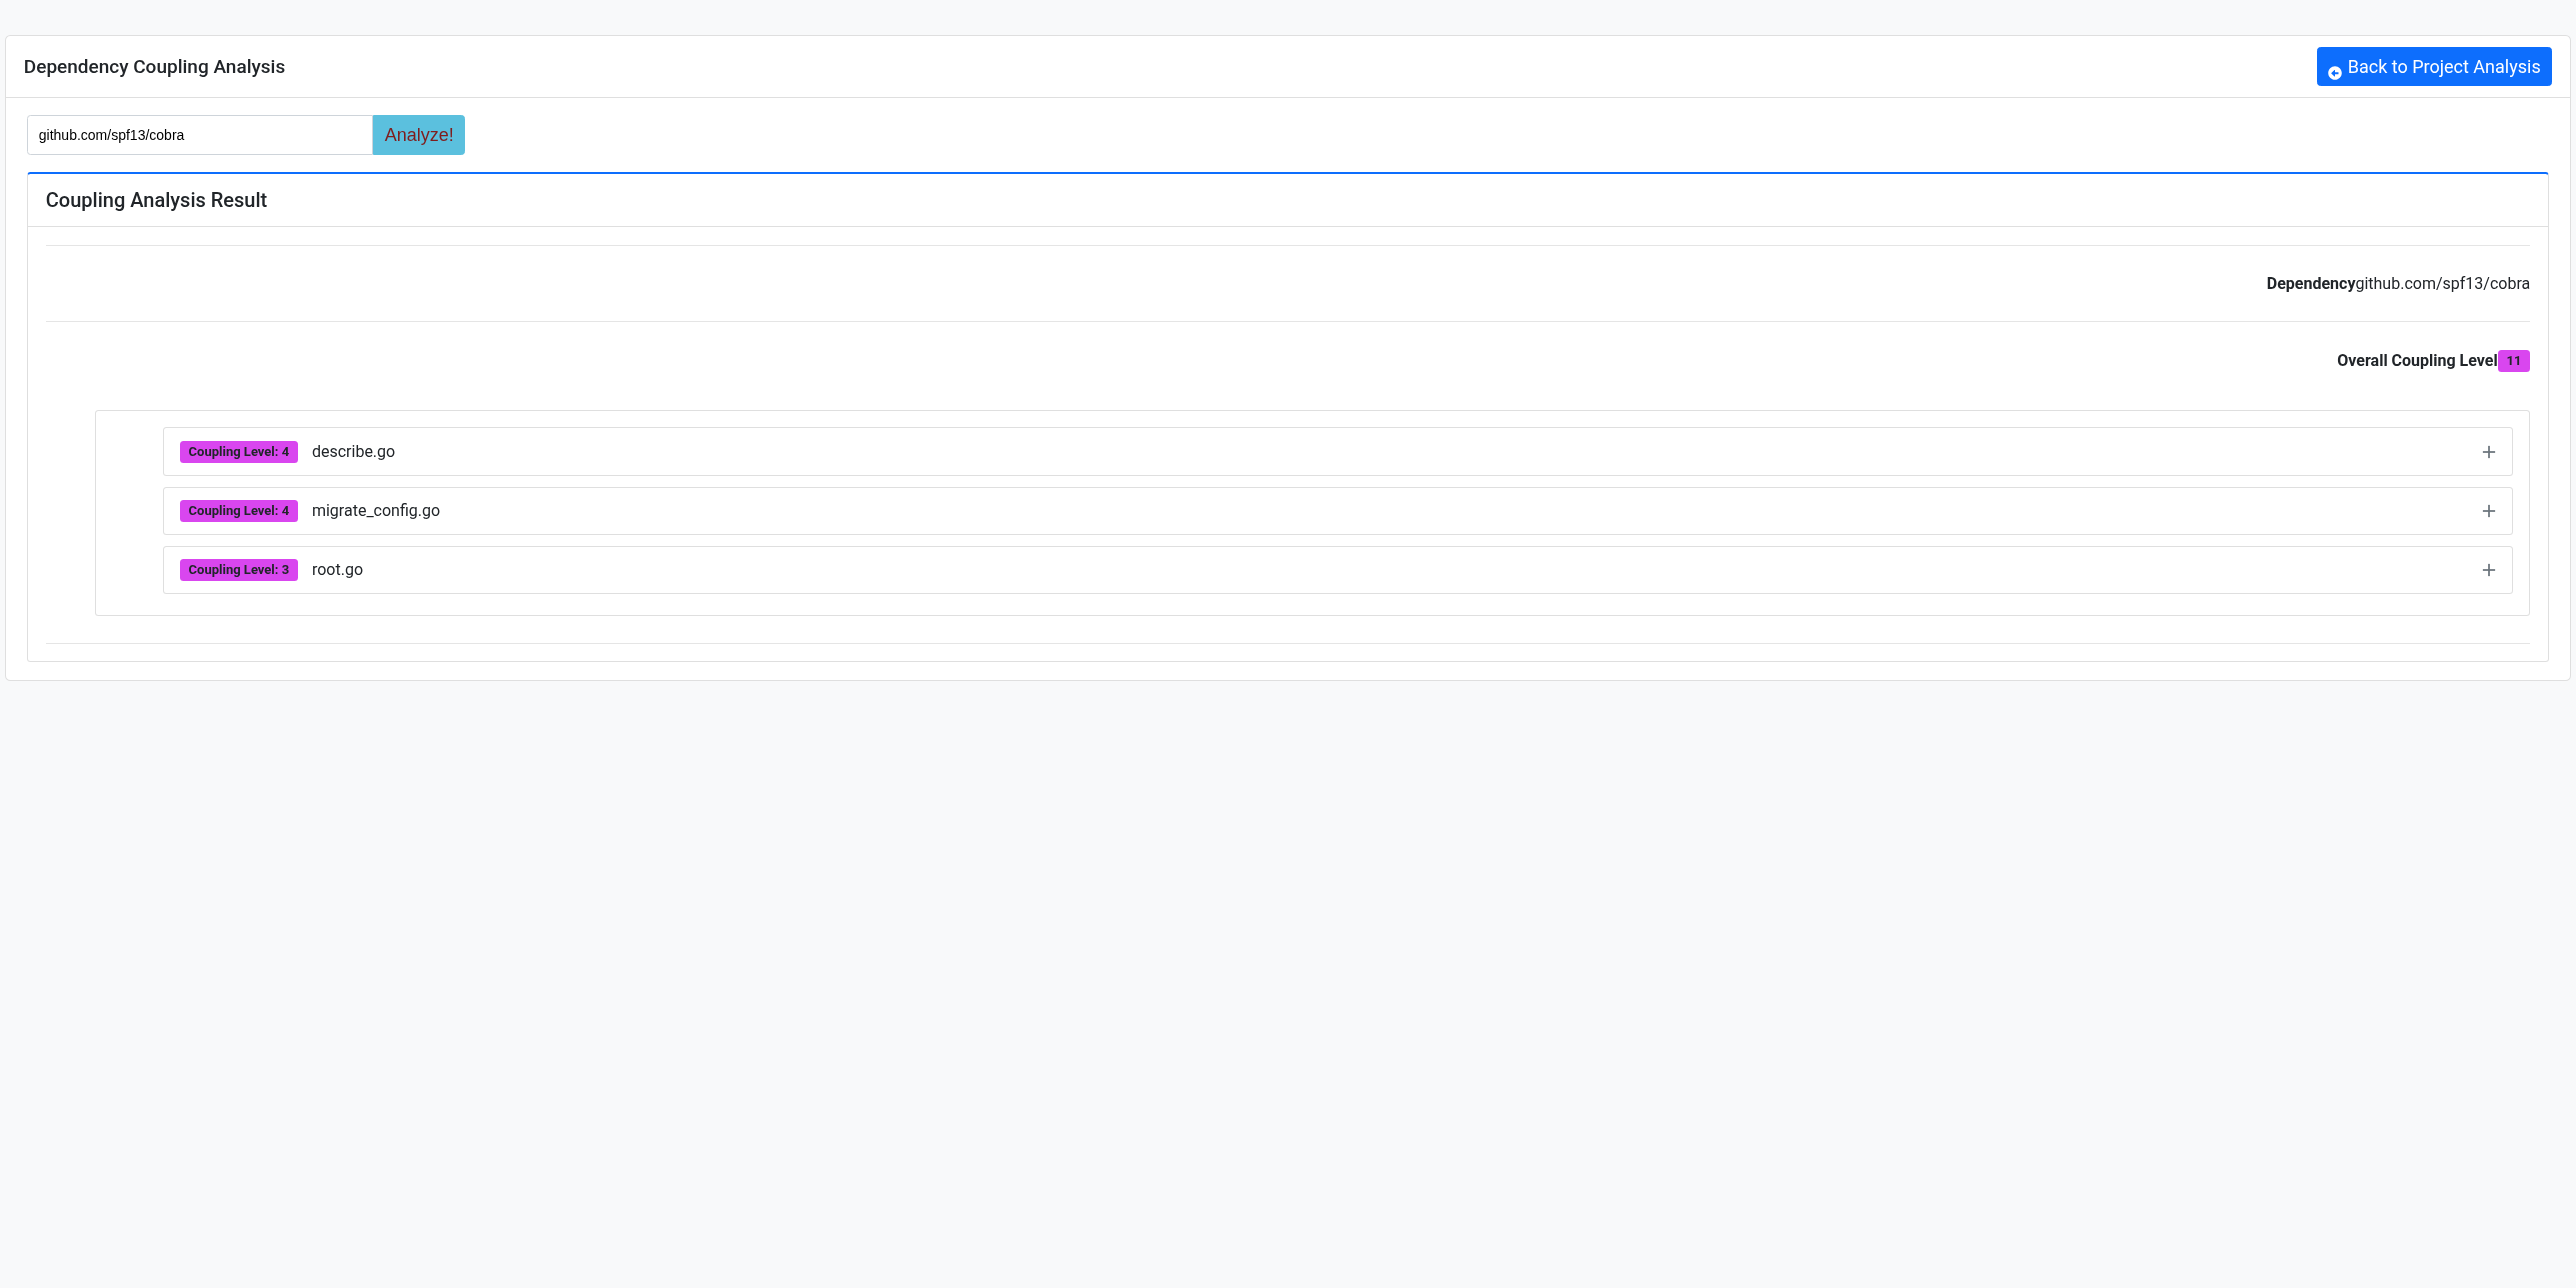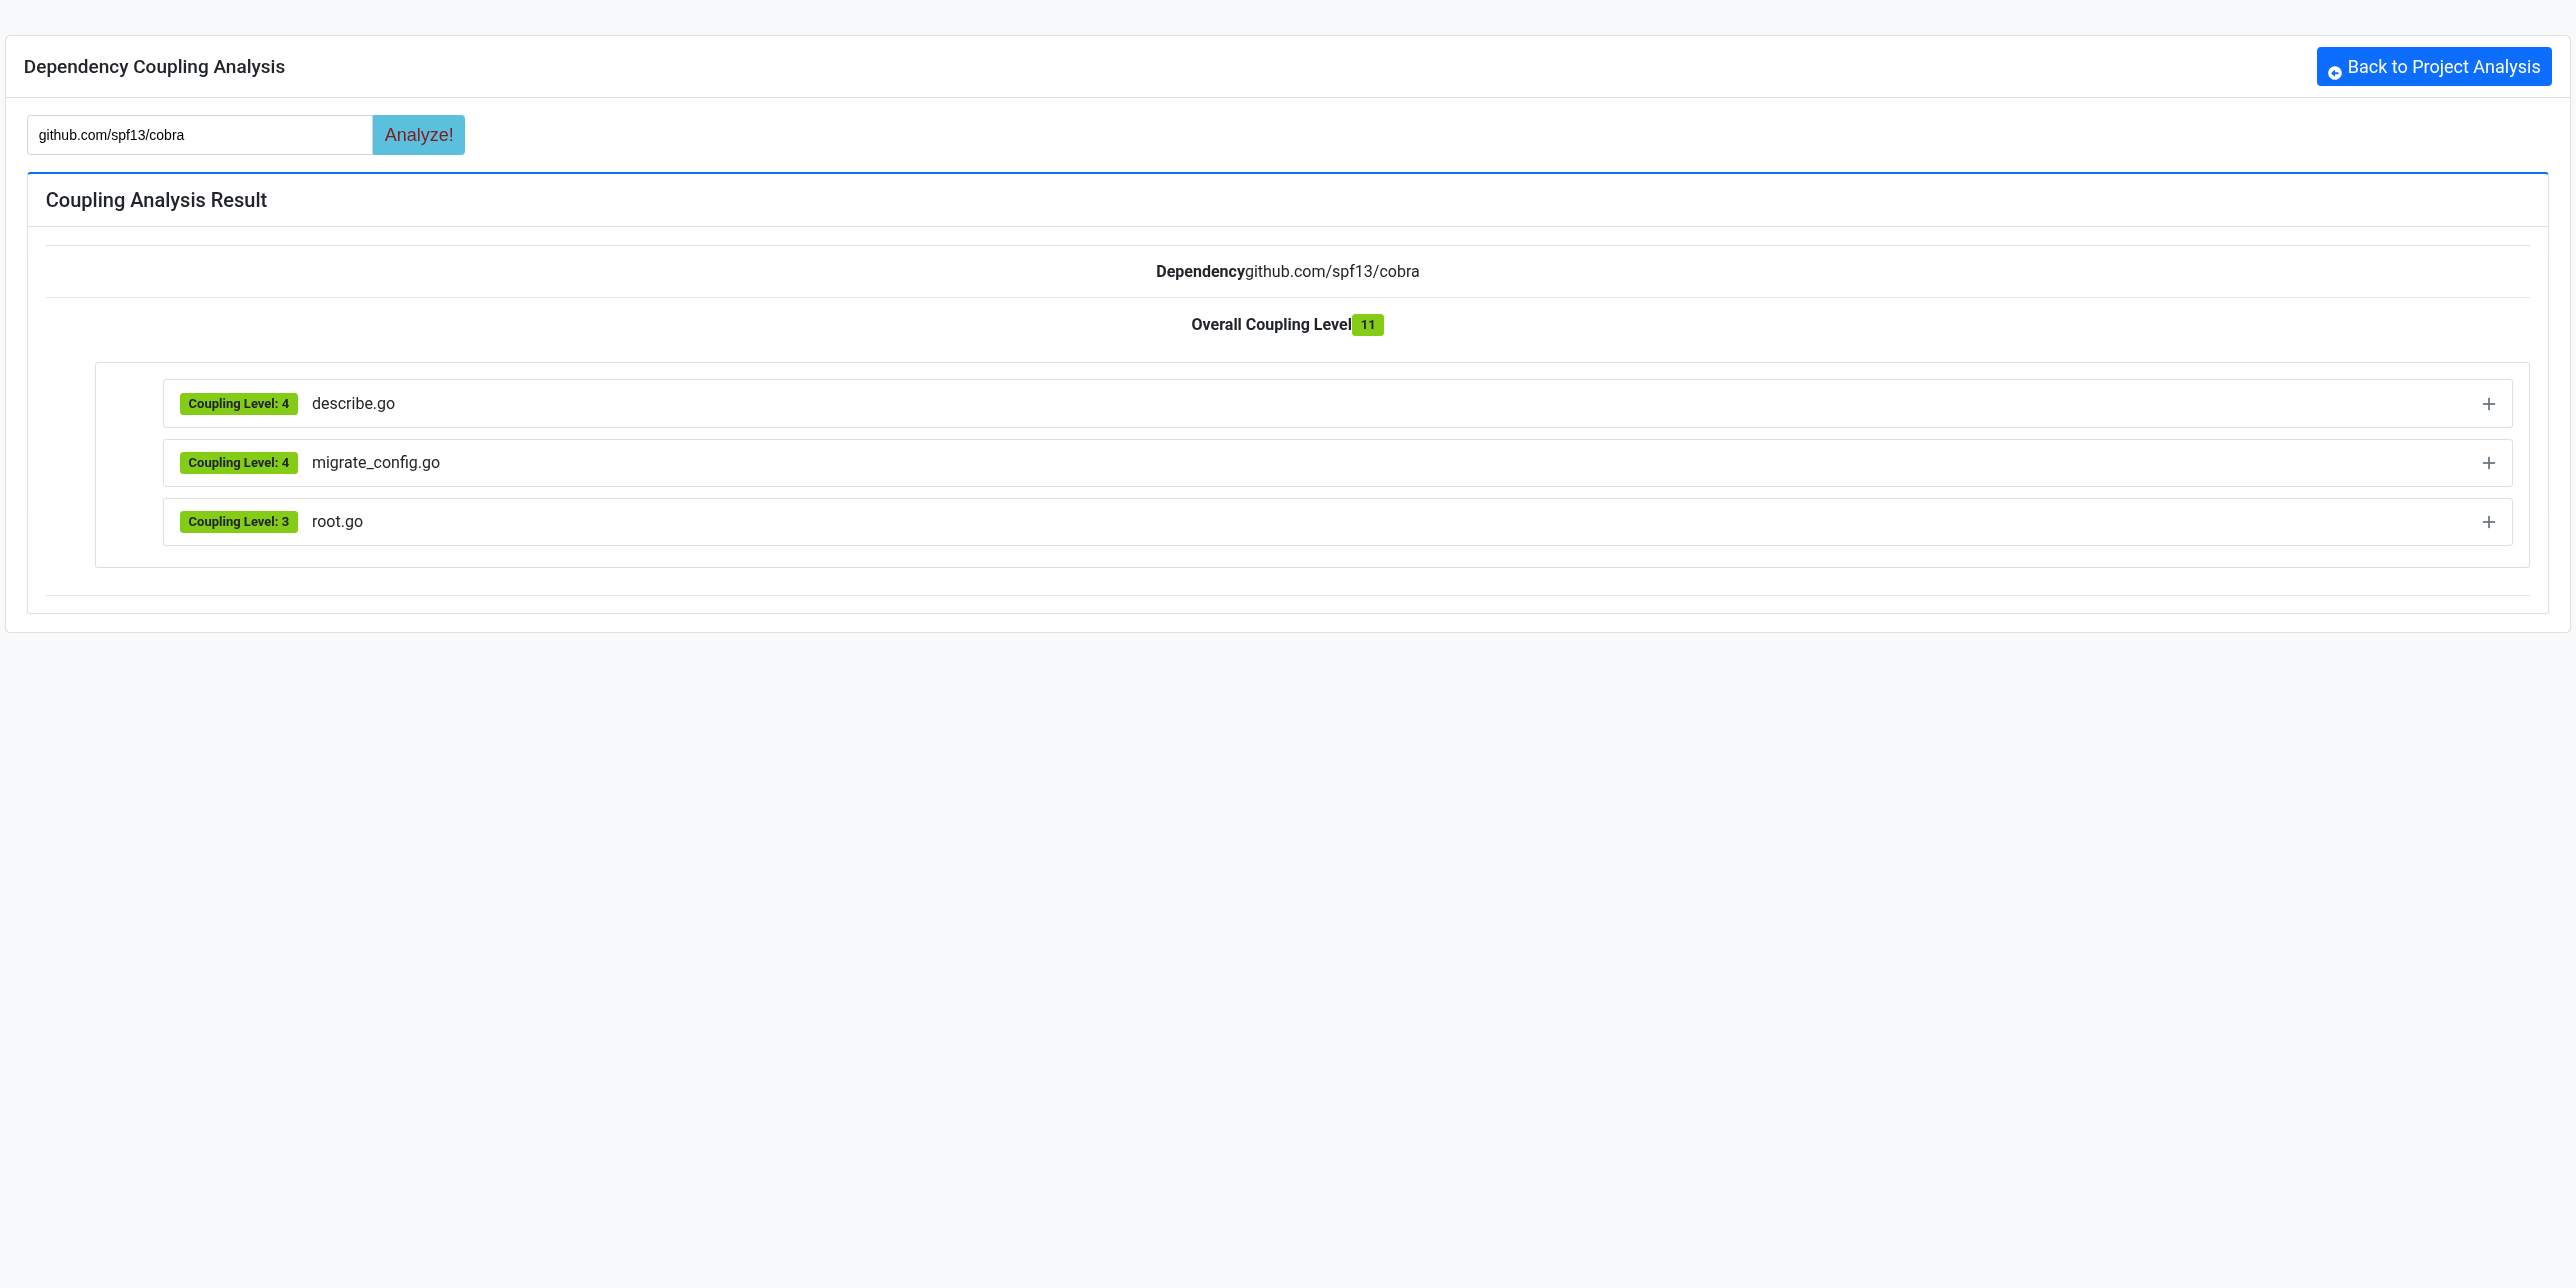--- a/index.html
+++ b/index.html
@@ -94,44 +94,44 @@
   }
   .result-title {
     font-size: 20px;
     font-weight: 500;
   }
   .result-body {
     padding: 17.5px;
   }
   .summary-row {
     display: flex;
-    justify-content: center;
+    justify-content: flex-end;
     align-items: center;
-    padding: 16px 0;
+    padding: 28px 0;
     border-top: 0.9px solid rgba(0,0,0,0.1);
   }
   .summary-row:last-of-type {
     border-bottom: 0.9px solid rgba(0,0,0,0.1);
   }
   .summary-label {
     font-weight: 700;
     font-size: 16px;
   }
   .summary-value {
     font-size: 16px;
   }
   .badge {
     display: inline-block;
     padding: 3.5px 8.8px;
     font-size: 13px;
     font-weight: 700;
     border-radius: 3.5px;
   }
   .badge-warning {
-    background: #84cc16;
+    background: #d946ef;
     color: #212529;
   }
   .tree-wrapper {
     padding: 10.5px 0 16px 49px;
     border-bottom: 0.9px solid rgba(0,0,0,0.1);
   }
   .tree-node {
     border: 0.9px solid rgba(0,0,0,0.125);
     border-radius: 3.5px;
     margin-bottom: 10.5px;

